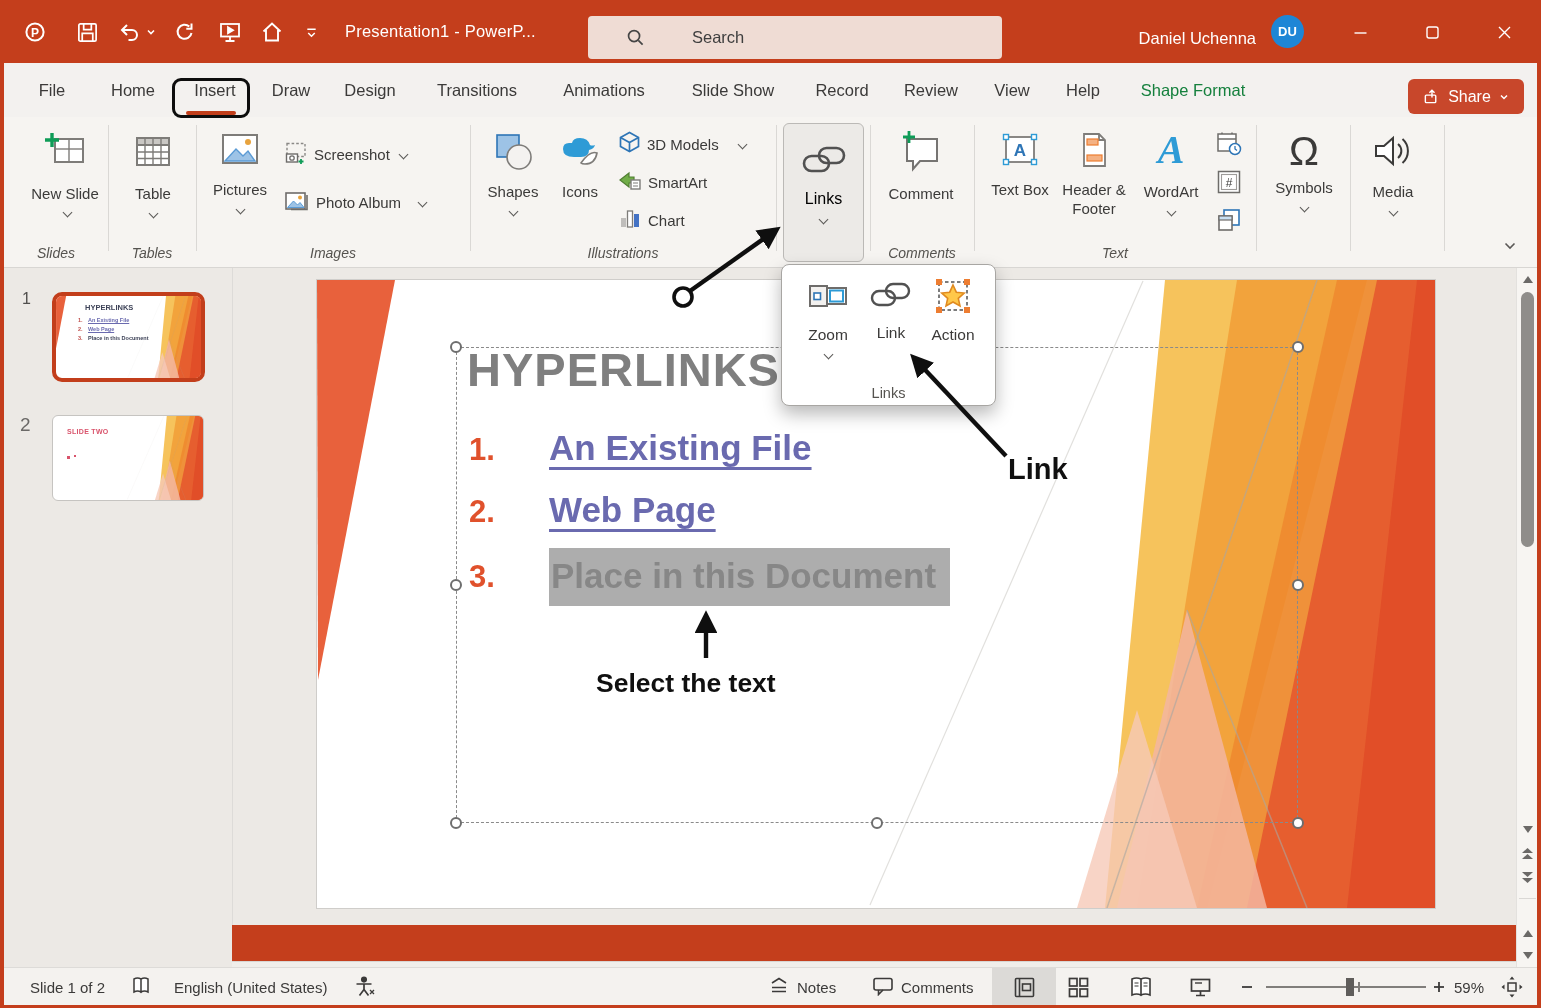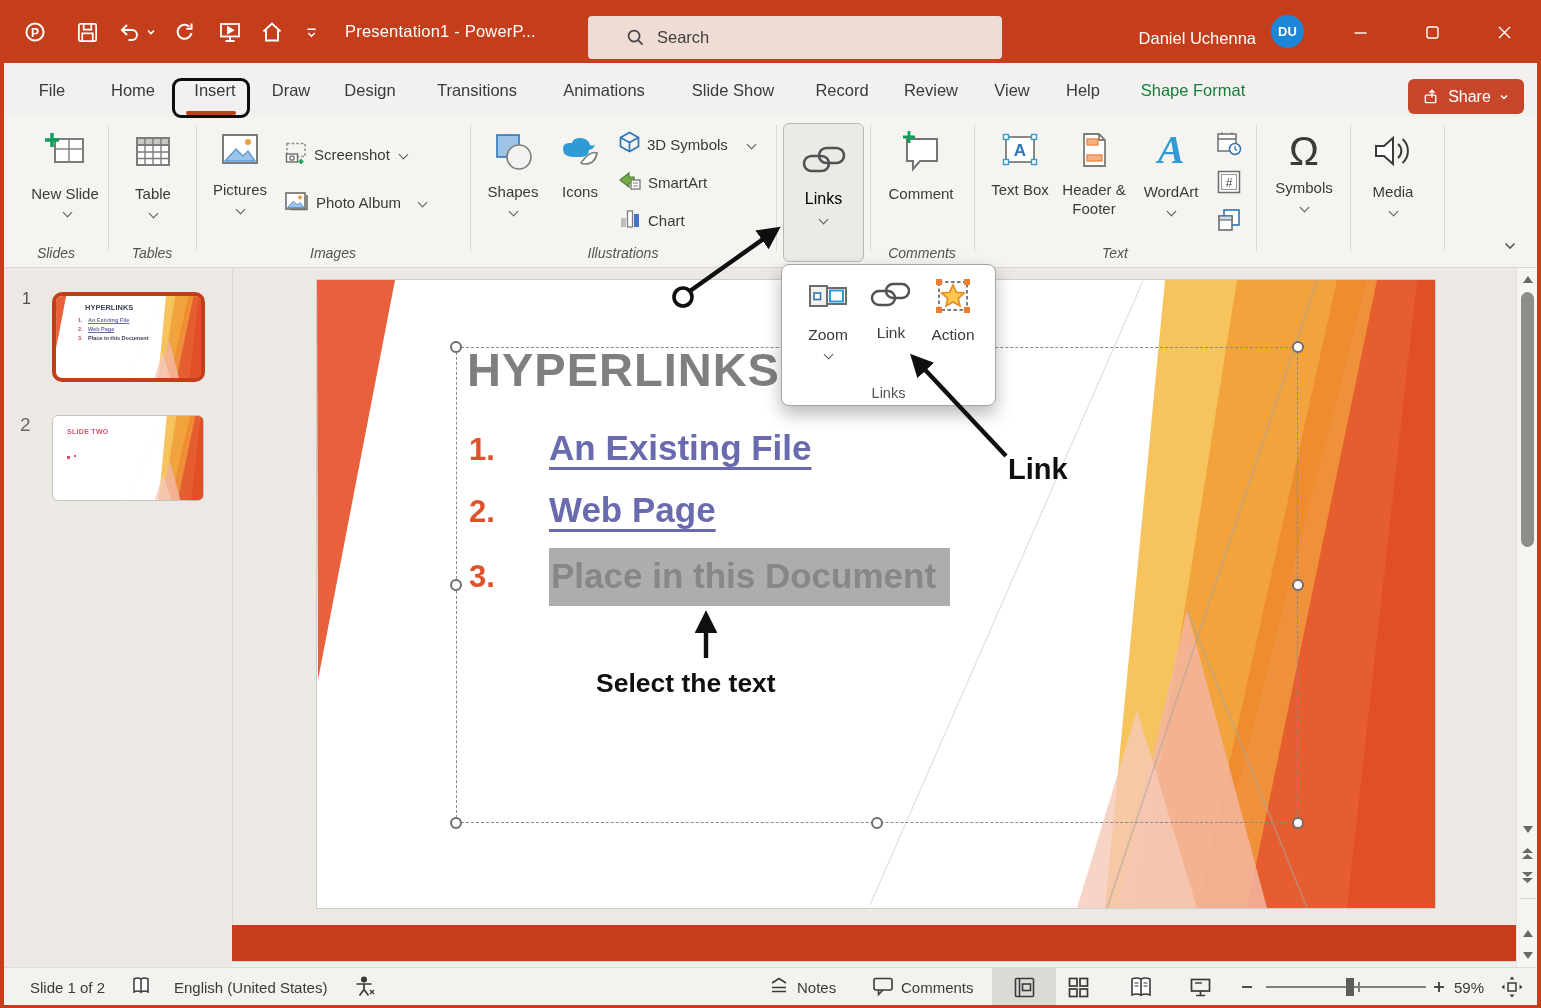--- a/index.html
+++ b/index.html
@@ -4,21 +4,21 @@
 <style>
   * { margin:0; padding:0; box-sizing:border-box; }
   html,body { width:1541px; height:1008px; font-family:"Liberation Sans", sans-serif; background:#C43E1C; }
   .abs { position:absolute; }
   #window { position:relative; width:1541px; height:1008px; overflow:hidden; background:#C43E1C; }
 
   
   #titlebar { position:absolute; left:0; top:0; width:1541px; height:63px; background:#C43E1C; color:#fff; }
   .tbico { position:absolute; top:19px; width:26px; height:26px; display:flex; align-items:center; justify-content:center; }
   #tb-title { position:absolute; left:345px; top:0; height:63px; display:flex; align-items:center; font-size:16.5px; color:#fff; letter-spacing:.2px; }
-  #searchbox { position:absolute; left:588px; top:16px; width:414px; height:43px; background:#EFDCD4; border-radius:4px; display:flex; align-items:center; color:#3E3E3E; font-size:16.5px; }
+  #searchbox { position:absolute; left:588px; top:16px; width:414px; height:43px; background:#EFDCD4; border-radius:4px; display:flex; align-items:center; color:#3E3E3E; font-size:16.5px;gap:35px; }
   #user-name { position:absolute; right:285px; top:0; height:77px; display:flex; align-items:center; font-size:16.5px; }
   #avatar { position:absolute; left:1271px; top:15px; width:33px; height:33px; border-radius:50%; background:#1E86D6; color:#ffffff; font-size:13px; display:flex; align-items:center; justify-content:center; font-weight:bold; }
   .wctl { position:absolute; top:14px; width:46px; height:36px; display:flex; align-items:center; justify-content:center; }
 
   
   #tabrow { position:absolute; left:4px; top:63px; width:1533px; height:54px; background:#F3F1EF; }
   .tab { position:absolute; top:0; height:54px; display:flex; align-items:center; justify-content:center; font-size:16.5px; color:#3B3A39; cursor:default; }
   .tab.fmt { color:#15803d; }
   #share-btn { position:absolute; left:1404px; top:16px; width:116px; height:35px; background:#C8472B; border-radius:6px; color:#fff; display:flex; align-items:center; justify-content:center; gap:8px; font-size:16px; }
   #insert-box { position:absolute; left:172px; top:78px; width:78px; height:40px; border:3.5px solid #0D0D0D; border-radius:9px; z-index:61; pointer-events:none; }
@@ -311,21 +311,21 @@
       </span>
       <span class="bl">Icons</span>
     </div>
     <div class="sb" style="left:614px;top:14px">
       <span>
         <svg width="23" height="23" viewBox="0 0 23 23" fill="none" stroke="#2E75B6" stroke-width="1.7">
             <path d="M11.5 1.5l9 5v9l-9 5-9-5v-9z"></path>
             <path d="M2.5 6.5l9 5 9-5M11.5 11.5v9"></path>
           </svg>
       </span>
-      <span>3D Symbols</span>
+      <span>3D Models</span>
       <span class="cv" style="margin-left:14px"></span>
     </div>
     <div class="sb" style="left:614px;top:52px">
       <span>
         <svg width="24" height="23" viewBox="0 0 24 23">
             <path d="M2 11l9-7v4h5v6h-5v4z" fill="#70AD47" stroke="#507E32" stroke-width="1.2"></path>
             <rect x="13" y="11" width="9" height="9" fill="#fff" stroke="#7E7C79" stroke-width="1.4"></rect>
             <path d="M15 14h5M15 17h5" stroke="#7E7C79" stroke-width="1.1"></path>
           </svg>
       </span>

